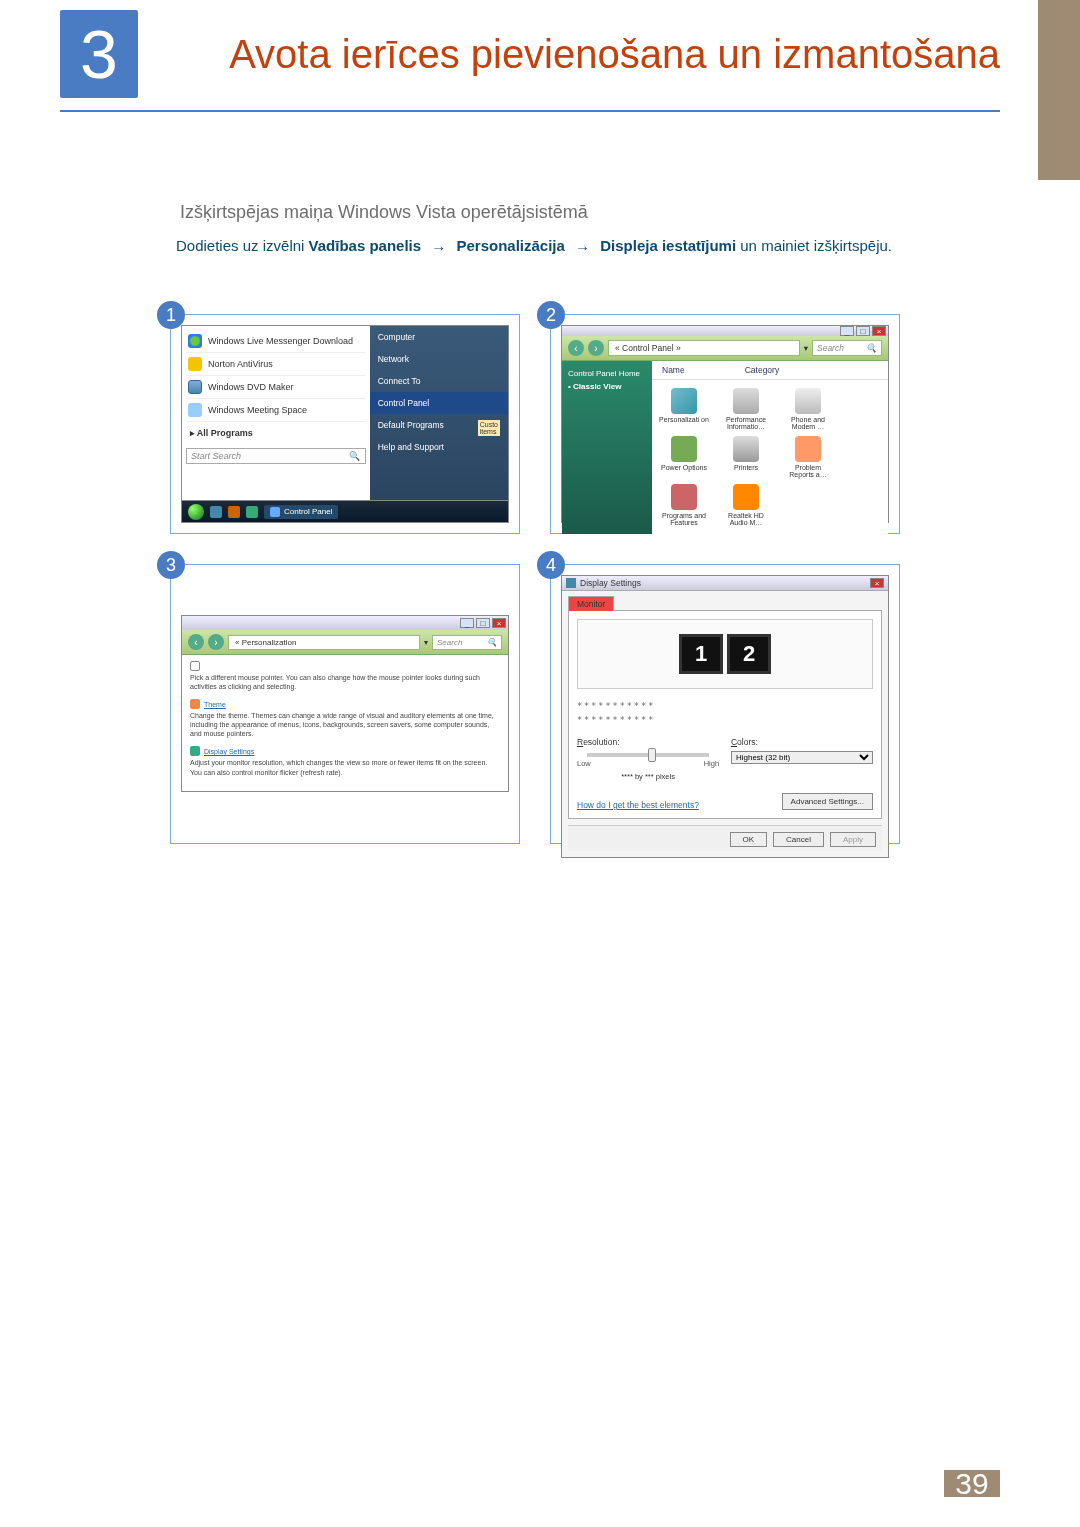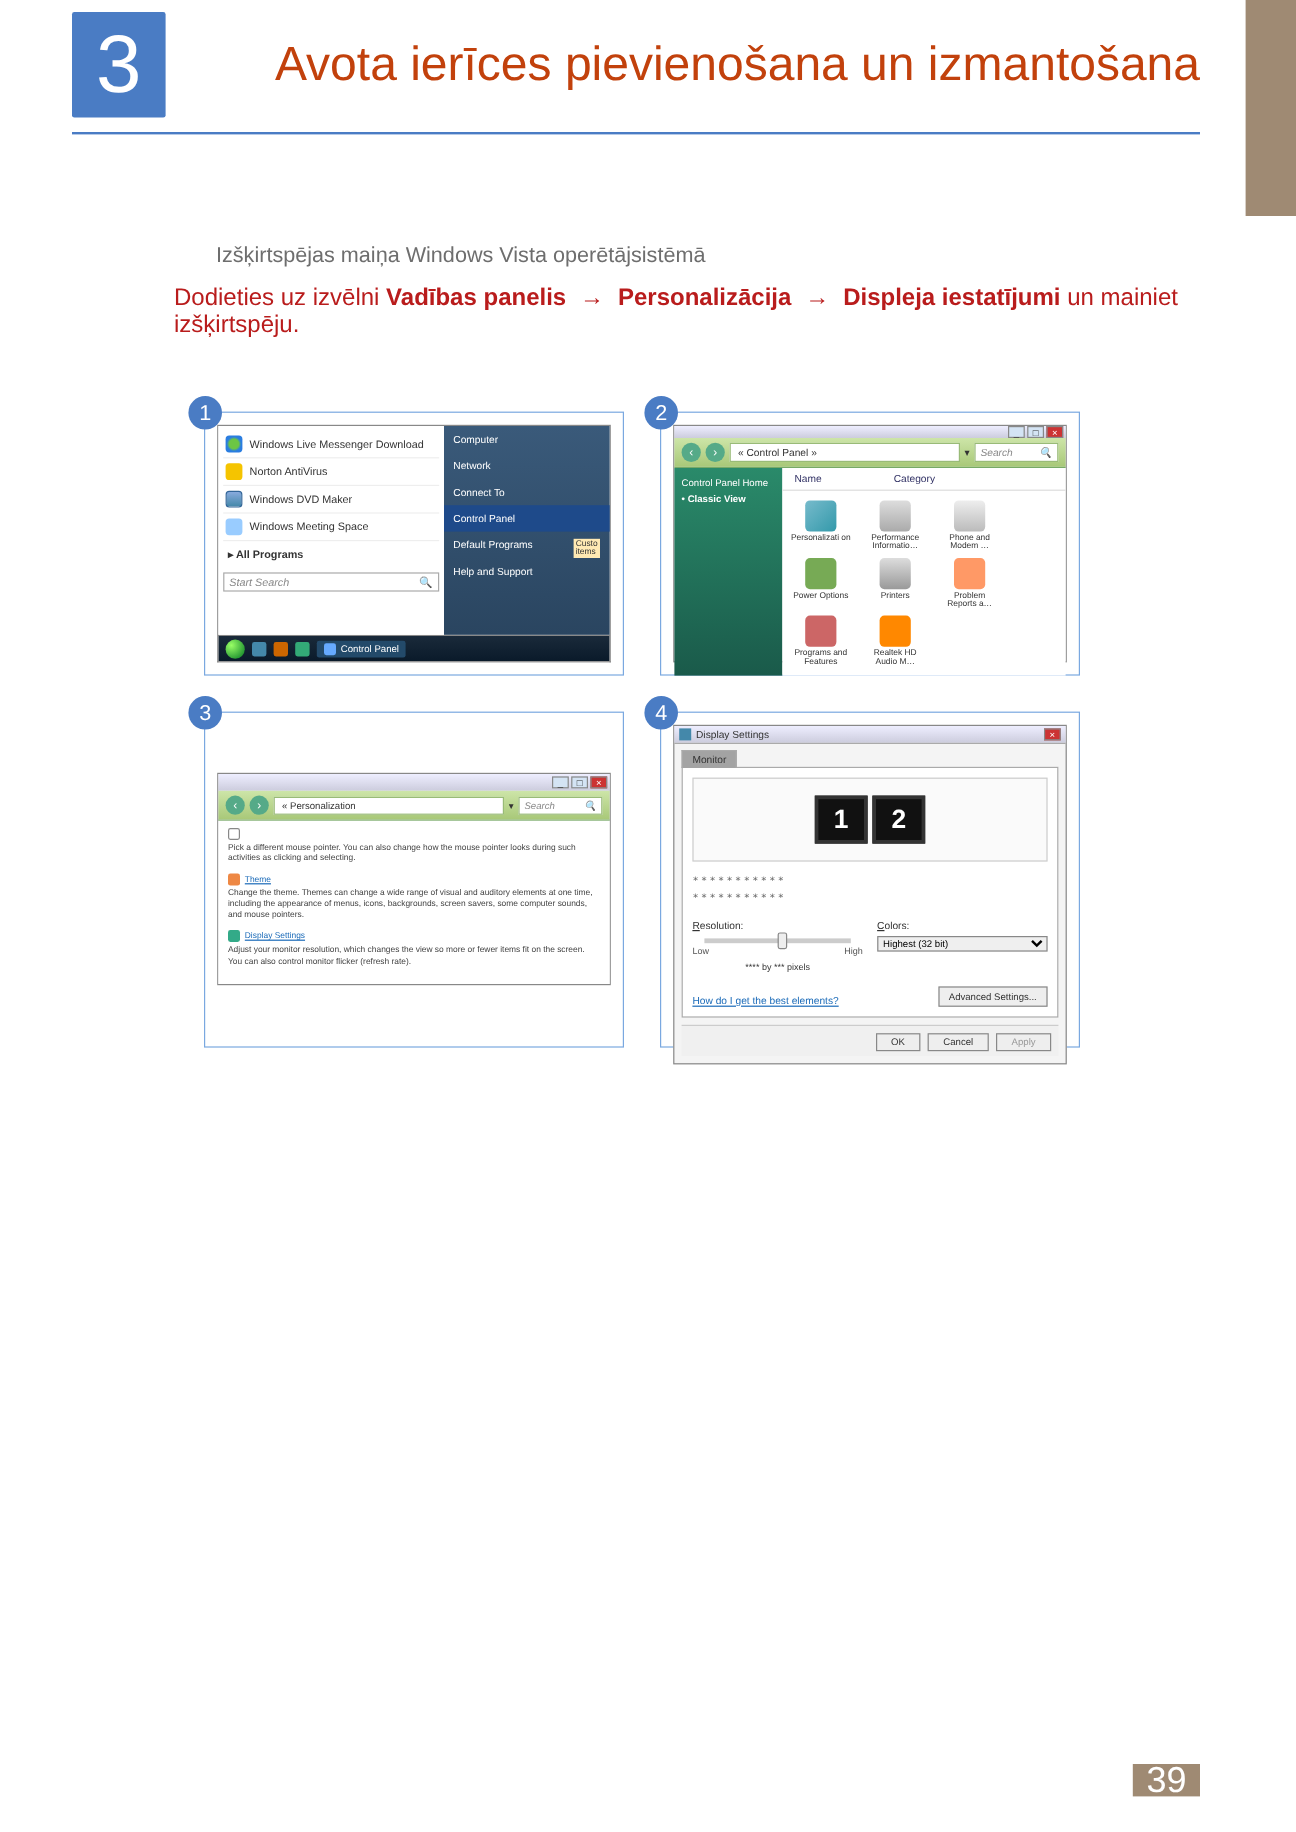--- a/index.html
+++ b/index.html
@@ -50,23 +50,23 @@
     flex: 1;
     text-align: right;
   }
   .sub-heading {
     color: #6e6e6e;
     font-size: 18px;
     margin-left: 120px;
     margin-bottom: 14px;
   }
   .instruction {
-    color: #b91c1c;
-    font-size: 20px;
-    margin-left: 85px;
+    color: #0c4a6e;
+    font-size: 15px;
+    margin-left: 116px;
     margin-bottom: 60px;
   }
   .instruction b { font-weight: 700; }
   .arrow { padding: 0 6px; }
   .grid {
     margin-left: 110px;
     display: grid;
     grid-template-columns: 350px 350px;
     grid-template-rows: 220px 280px;
     gap: 30px 30px;
@@ -161,21 +161,21 @@
   .mic-cur { background:#fff; border:1px solid #888;}
   .mic-th { background:#e84;}
   .mic-ds { background:#3a8;}
   .p3-main p { line-height:1.3; color:#444;}
 
   
   .p4 { font-size: 8.5px; border:1px solid #888; background:#f4f4f4; display:flex; flex-direction:column; }
   .p4-title { display:flex; align-items:center; justify-content:space-between; padding:2px 4px; background:linear-gradient(#eef,#ccd); border-bottom:1px solid #aaa;}
   .p4-title .l { display:flex; align-items:center; gap:4px;}
   .mon-ic { width:10px; height:10px; background:#48a;}
-  .p4-tab { background:#a3a3a3; border:1px solid #aaa; padding:2px 8px; width:max-content; margin:4px 0 0 6px; border-bottom:none; position:relative; top:1px;}
+  .p4-tab { background:#ef4444; border:1px solid #aaa; padding:2px 8px; width:max-content; margin:4px 0 0 6px; border-bottom:none; position:relative; top:1px;}
   .p4-pane { background:#fff; border:1px solid #aaa; margin:0 6px 6px; padding:8px; flex:1; display:flex; flex-direction:column;}
   .mon-prev { border:1px solid #ccc; height:70px; display:flex; align-items:center; justify-content:center; gap:4px; margin-bottom:10px; background:#fafafa;}
   .mon { background:#111; color:#fff; font-size:22px; font-weight:700; width:44px; height:40px; display:flex; align-items:center; justify-content:center; border:3px solid #333;}
   .dots { font-family:monospace; letter-spacing:2px; color:#666; margin:2px 0;}
   .p4-row { display:flex; justify-content:space-between; margin-top:10px;}
   .p4-col { width:48%; }
   .p4-col .lbl { margin-bottom:4px;}
   .slider { position:relative; height:4px; background:#ccc; margin:6px 10px 2px;}
   .slider .th { position:absolute; top:-5px; left:50%; width:8px; height:14px; background:#eee; border:1px solid #888; border-radius:2px;}
   .sl-lbls { display:flex; justify-content:space-between; font-size:7.5px; color:#555;}

